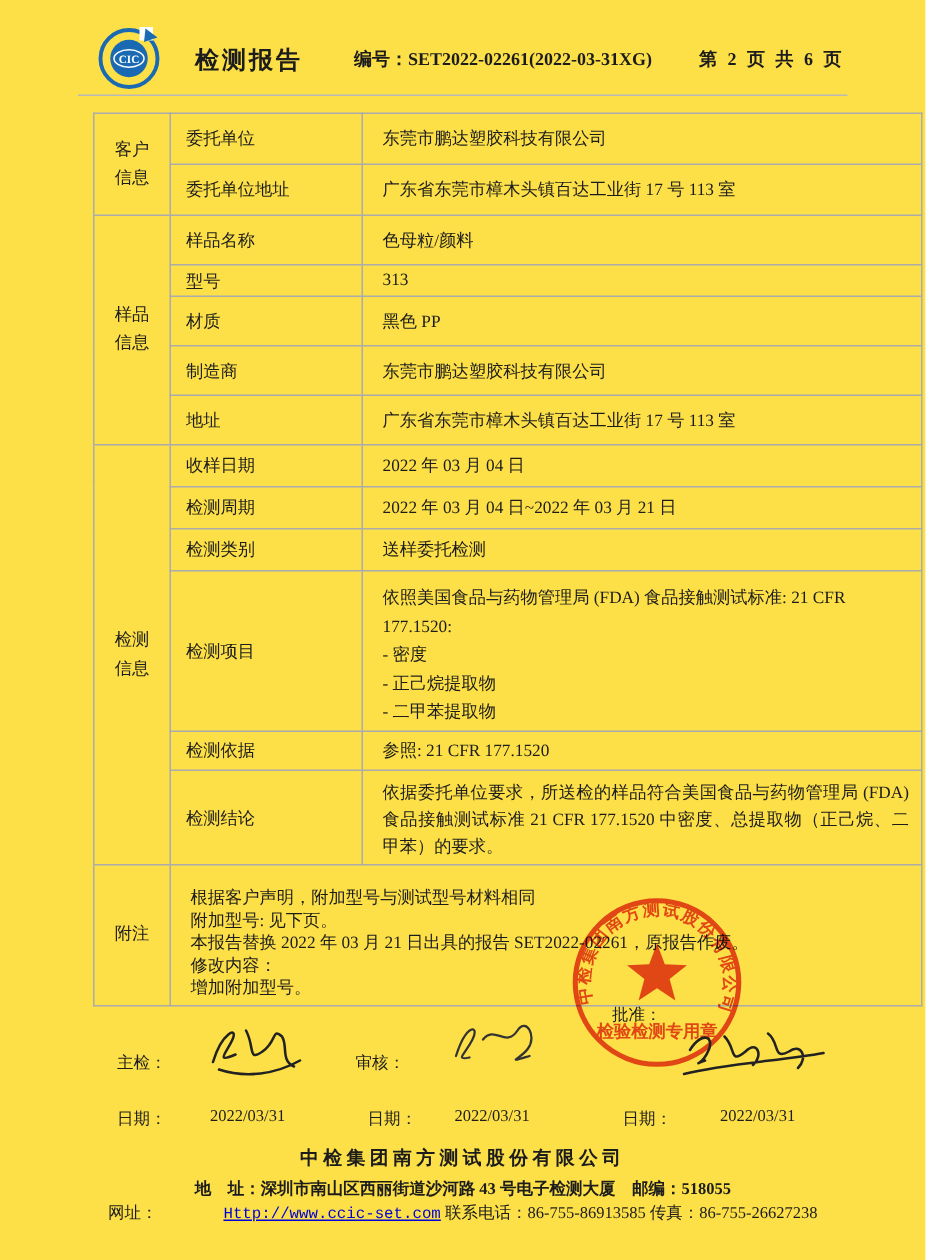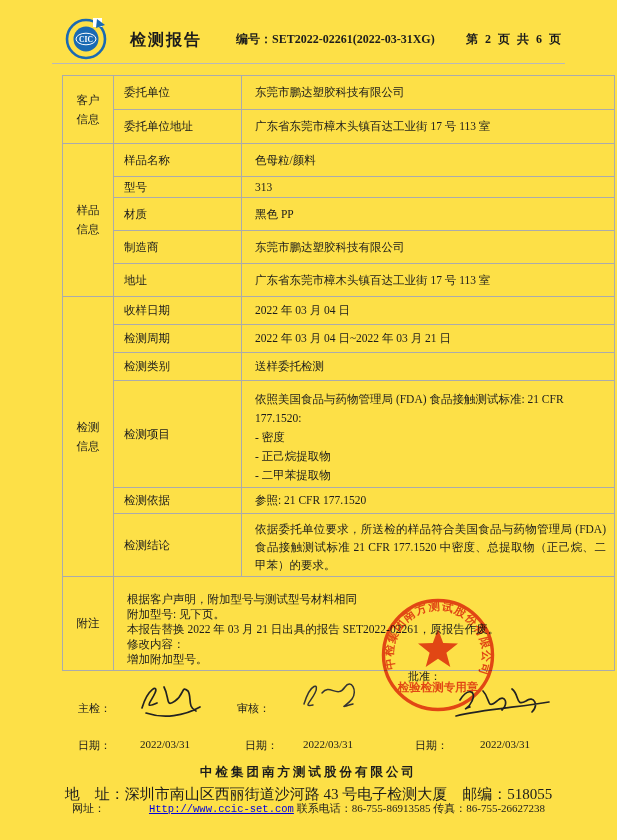--- a/index.html
+++ b/index.html
@@ -21,21 +21,21 @@
   .pre{white-space:pre-line;vertical-align:top;line-height:19px;padding-top:9px;}
   .just{text-align:justify;line-height:18px;vertical-align:top;padding-top:6px;}
   .note{white-space:pre-line;line-height:15px;vertical-align:top;padding-top:14px;}
   
   .abs{position:absolute;font-size:11px;}
   .sig svg{display:block;}
   
   .stamp{position:absolute;left:379px;top:596px;opacity:.88;mix-blend-mode:multiply;z-index:5;}
   
   .ft1{position:absolute;left:0;top:764px;width:617px;text-align:center;font-size:12.5px;font-weight:bold;letter-spacing:3px;}
-  .ft2{position:absolute;left:0;top:785px;width:617px;text-align:center;font-size:15px;}
+  .ft2{position:absolute;left:0;top:785px;width:617px;text-align:center;font-size:11px;font-weight:bold;}
   .ft3{position:absolute;left:0;top:801px;width:617px;text-align:center;font-size:11px;}
   .lnk{color:#0000dd;text-decoration:underline;font-family:"Liberation Mono","DejaVu Sans Mono",monospace;font-size:10.5px;padding-left:44px;}
 </style>
 </head>
 <body>
 
 <div class="page">
 
   <div class="logo">
     <svg width="44" height="44" viewBox="0 0 44 44">

